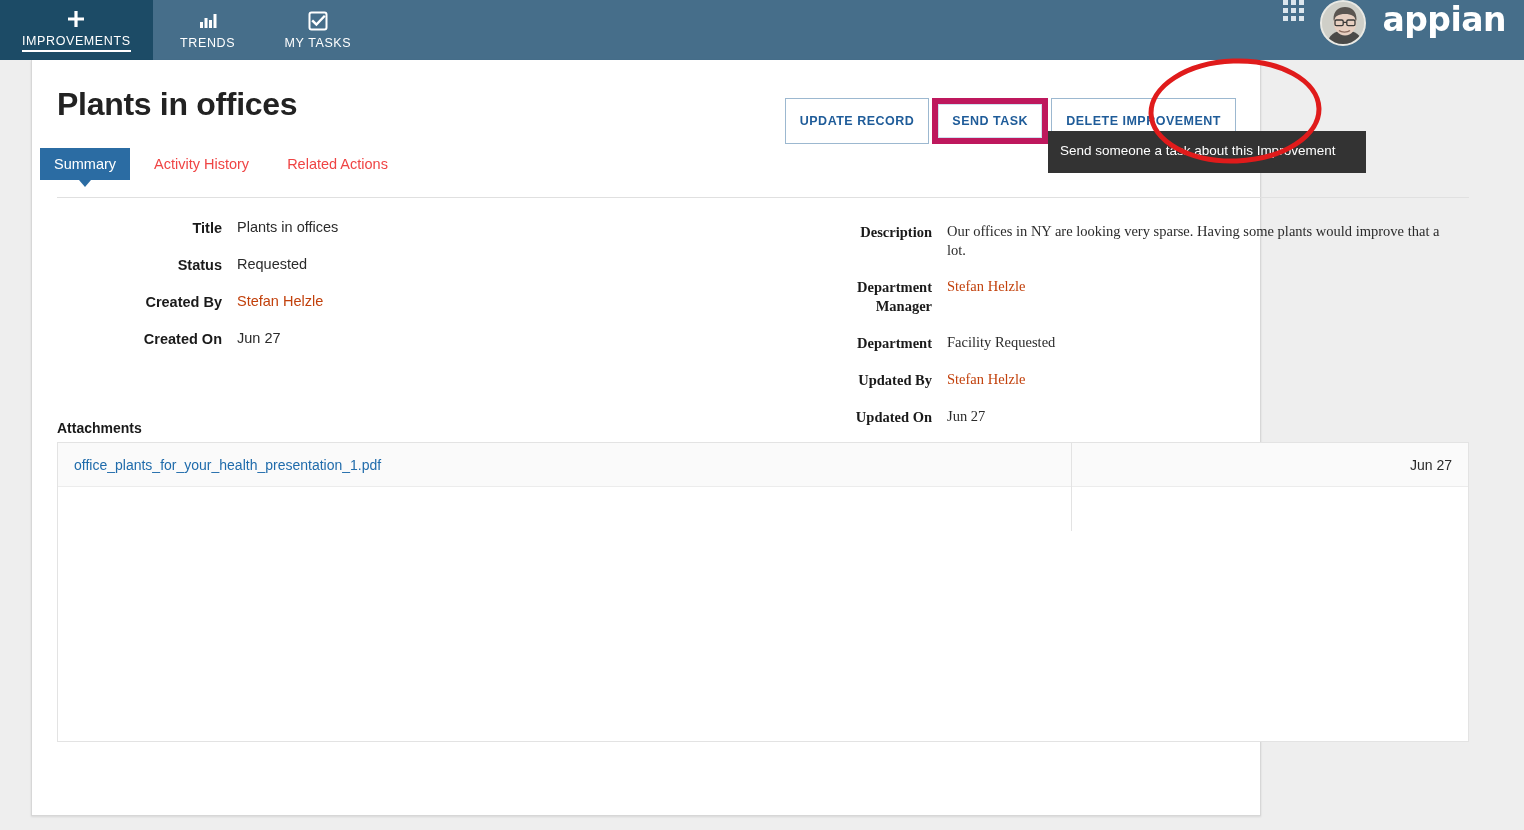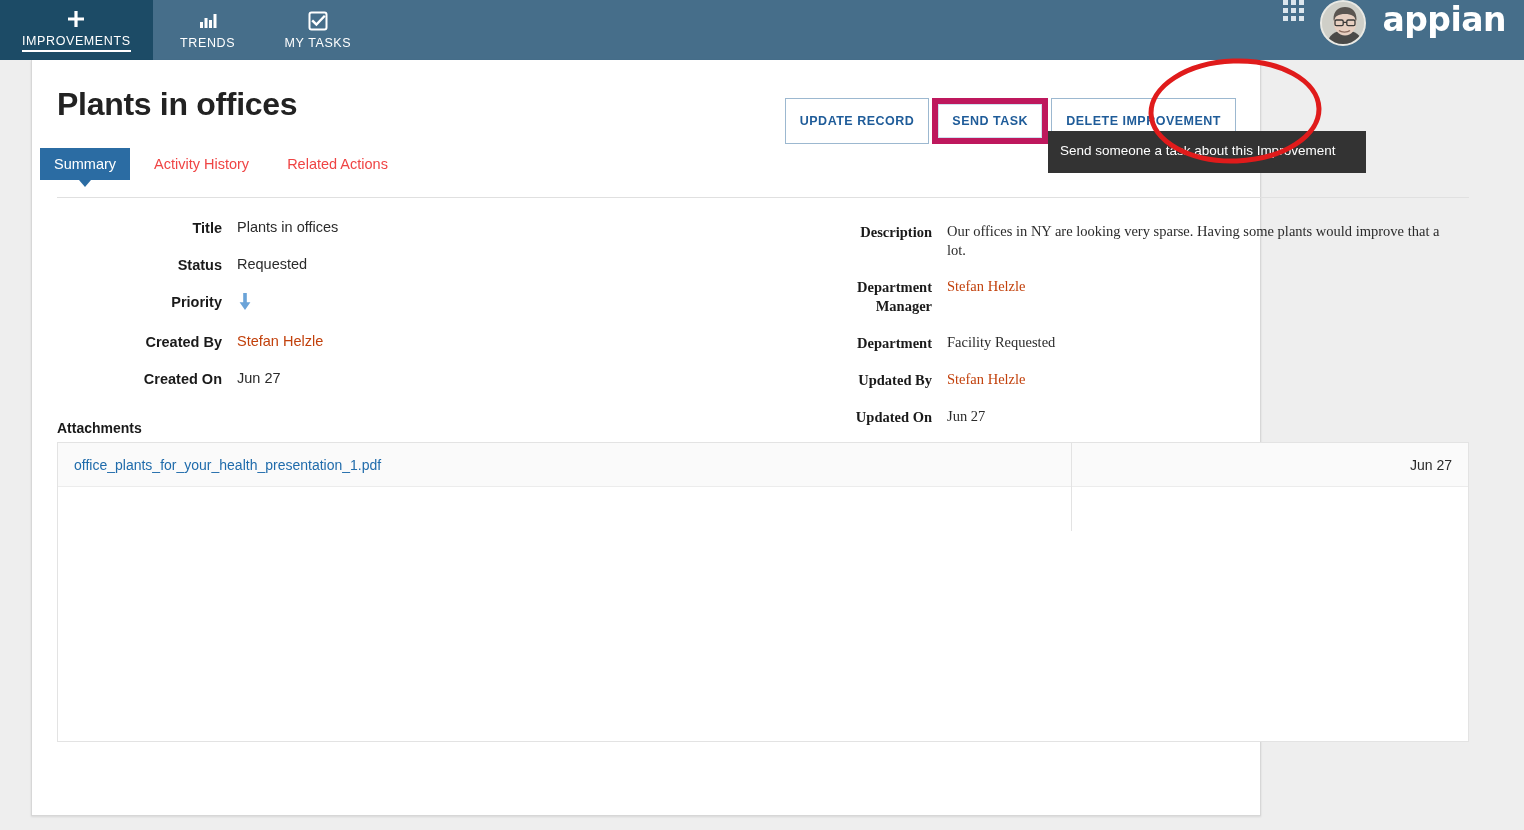--- a/index.html
+++ b/index.html
@@ -263,28 +263,20 @@
   <div class="fields-left">
     <div class="field">
       <div class="field-label">Title</div>
       <div class="field-value">Plants in offices</div>
     </div>
     <div class="field">
       <div class="field-label">Status</div>
       <div class="field-value">Requested</div>
     </div>
     <div class="field">
-      <div class="field-label">Priority</div>
-      <div class="prio-arrow">
-        <svg width="16" height="18" viewBox="0 0 16 18">
-          <path d="M6.2 0h3.6v9.2h3.6L8 17 2.6 9.2h3.6z" fill="#6aa3d8"></path>
-        </svg>
-      </div>
-    </div>
-    <div class="field">
       <div class="field-label">Created By</div>
       <div class="field-value link">Stefan Helzle</div>
     </div>
     <div class="field">
       <div class="field-label">Created On</div>
       <div class="field-value">Jun 27</div>
     </div>
   </div>
 
   <div class="fields-right">

